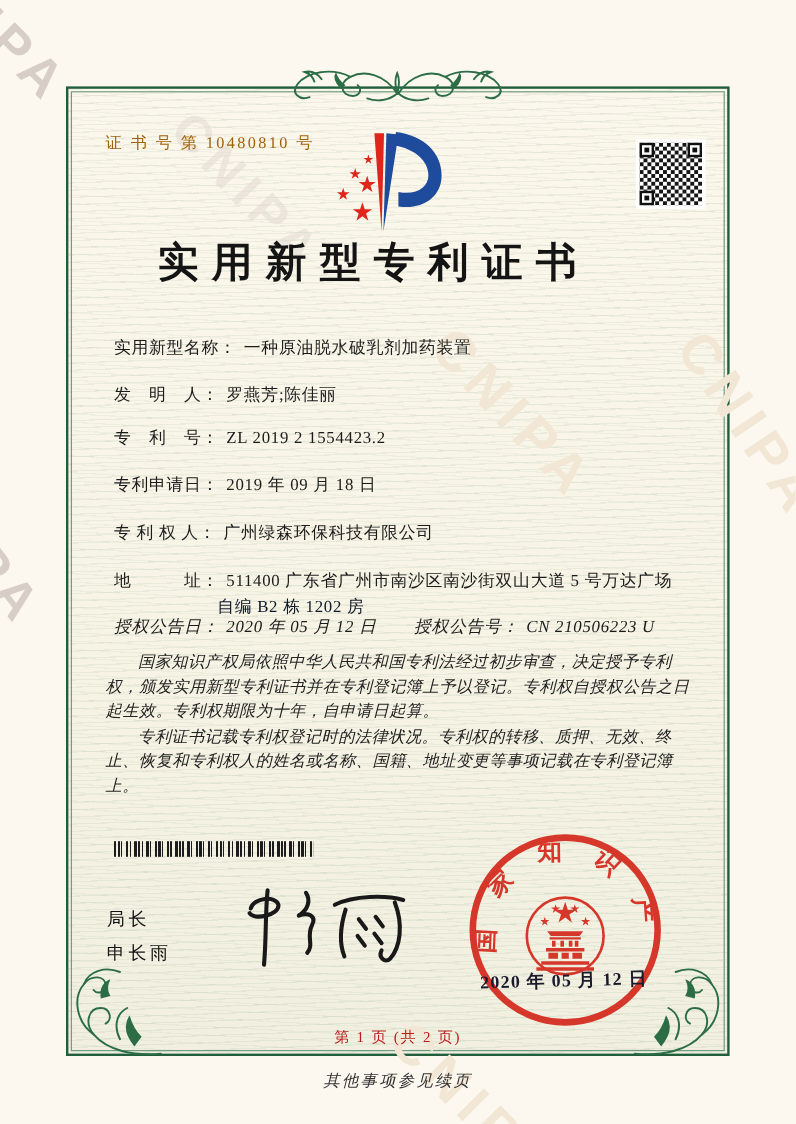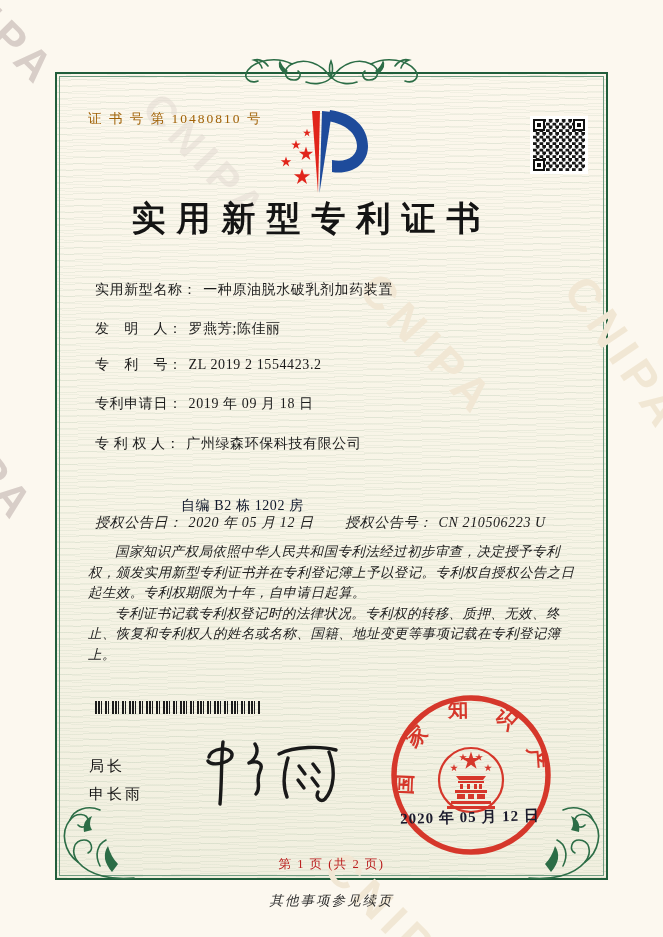--- a/index.html
+++ b/index.html
@@ -164,20 +164,23 @@
       <span class="lbl">发　明　人：</span><span class="val">罗燕芳;陈佳丽</span>
     </div>
     <div class="row" style="top:356px;">
       <span class="lbl">专　利　号：</span><span class="val">ZL 2019 2 1554423.2</span>
     </div>
     <div class="row" style="top:395px;">
       <span class="lbl">专利申请日：</span><span class="val">2019 年 09 月 18 日</span>
     </div>
     <div class="row" style="top:435px;">
       <span class="lbl">专 利 权 人：</span><span class="val">广州绿森环保科技有限公司</span>
+    </div>
+    <div class="row" style="top:475px;">
+      <span class="lbl">地　　　址：</span><span class="val">511400 广东省广州市南沙区南沙街双山大道 5 号万达广场</span>
     </div>
     <div class="addr2" style="top:497px;">自编 B2 栋 1202 房</div>
     <div class="row" style="top:514px;font-style:italic;">
       <span class="lbl">授权公告日：</span><span class="val">2020 年 05 月 12 日</span>
       <span class="col2">
         <span class="lbl">授权公告号：</span><span class="val">CN 210506223 U</span>
       </span>
     </div>
 
     <div class="body-text">

